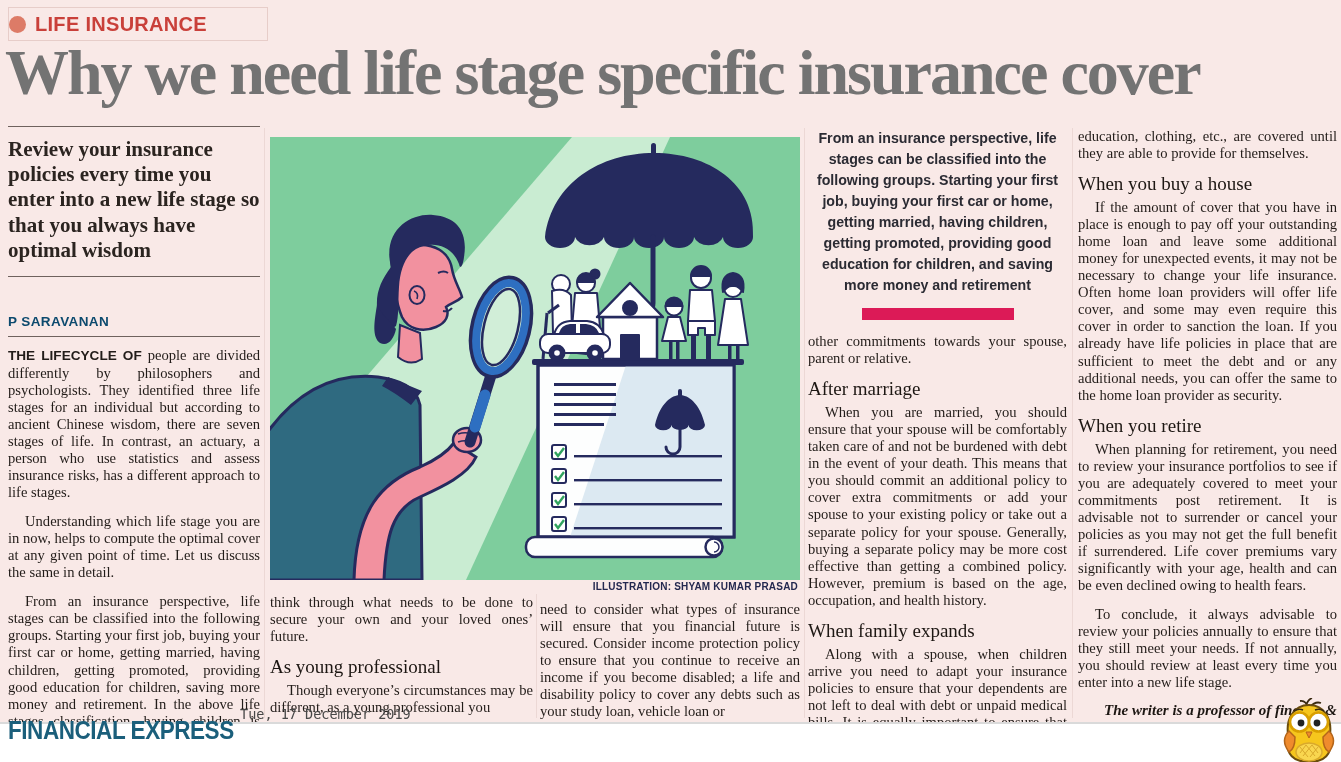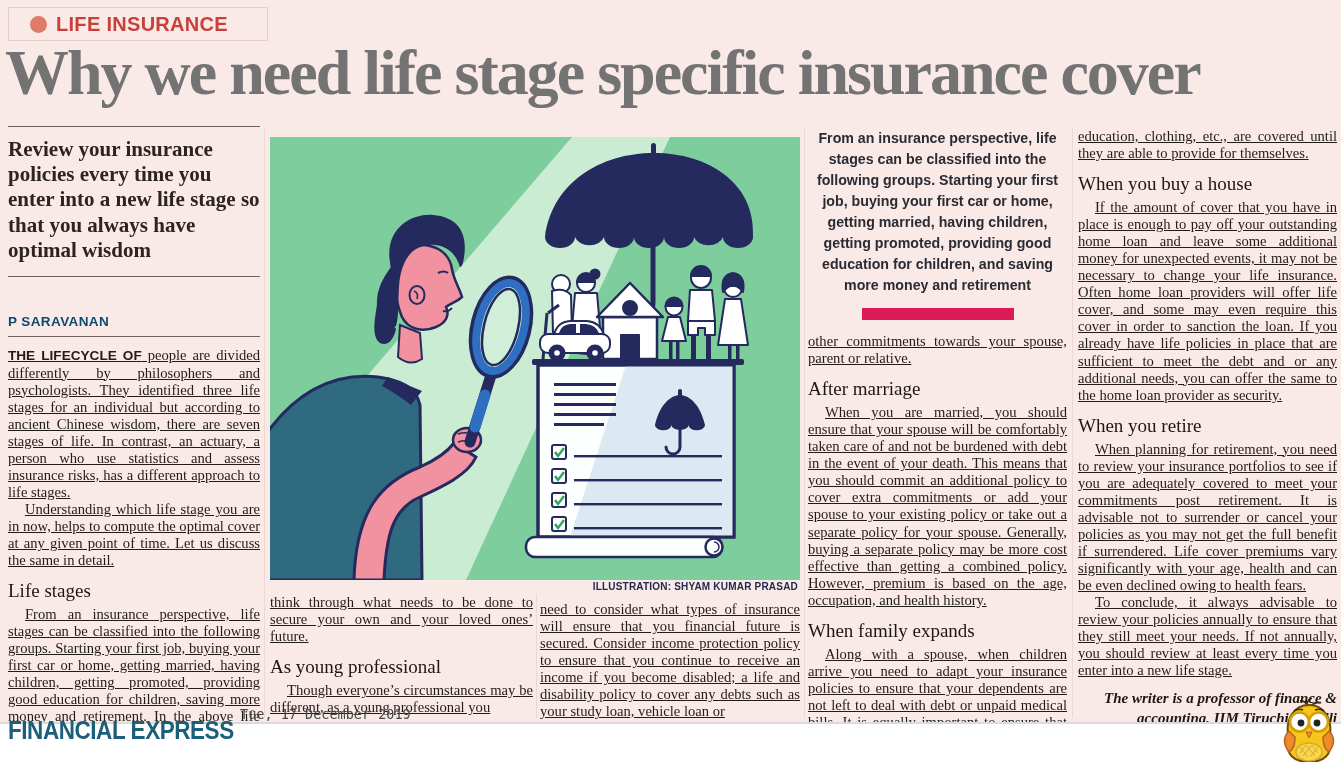--- a/index.html
+++ b/index.html
@@ -2,36 +2,36 @@
 <html><head>
 <meta charset="utf-8">
 <style>
   html,body{margin:0;padding:0;background:#8a8a8a;}
   #page{position:relative;width:1341px;height:762px;background:#f9e9e7;overflow:hidden;
         font-family:"Liberation Serif",serif;color:#221c19;}
   .abs{position:absolute;}
 
   
   .kicker{left:8px;top:7px;width:260px;height:34px;border:1px solid #e7cdc9;
-          display:flex;align-items:center;gap:9px;padding-left:21px;box-sizing:border-box;}
+          display:flex;align-items:center;gap:9px;padding-left:0;box-sizing:border-box;}
   .kicker-dot{width:17px;height:17px;border-radius:50%;background:#dd7b67;flex:0 0 auto;}
   .kicker-label{font:700 20px/1 "Liberation Sans",sans-serif;color:#c9403a;letter-spacing:.3px;}
   .headline{left:5px;top:40px;width:1333px;font:700 64px/1.02 "Liberation Serif",serif;
             letter-spacing:-2px;color:#737373;white-space:nowrap;}
 
   
   .vsep{width:1px;background:#ecd8d5;}
 
   
   .rule{border:0;border-top:1px solid #6f625e;margin:0;}
   .standfirst{font:700 21px/1.2 "Liberation Serif",serif;color:#2b2420;padding:10px 0 13px;}
   .byline{font:700 13.5px/1 "Liberation Sans",sans-serif;letter-spacing:.4px;color:#0c4a6e;padding:9px 0 8px;margin-top:29px;}
-  .body p{margin:0;font:400 14.6px/1.17 "Liberation Serif",serif;text-align:justify;text-decoration:underline;}
+  .body p{margin:0;font:400 14.6px/1.17 "Liberation Serif",serif;text-align:justify;}
   .body p.ind{text-indent:17px;}
-  .body p + p.ind{margin-top:0;}
+  .body p + p.ind{margin-top:12px;}
   .subhead{font:400 19px/1.15 "Liberation Serif",serif;color:#1d1713;margin:11px 0 4px;}
   .mt10{margin-top:10px;}
 
   .col1{left:8px;top:126px;width:252px;}
   .col2{left:270px;top:594px;width:263px;}
   .col3{left:540px;top:601px;width:260px;}
   .col4{left:808px;top:128px;width:259px;}
   .col5{left:1078px;top:128px;width:259px;}
 
   .pullquote{font:700 14.2px/1.48 "Liberation Sans",sans-serif;color:#2b2b33;text-align:center;}
@@ -74,21 +74,20 @@
 
   <div class="abs col1">
     <hr class="rule">
     <div class="standfirst">Review your insurance policies every time you enter into a new life stage so that you always have optimal wisdom</div>
     <hr class="rule">
     <div class="byline">P SARAVANAN</div>
     <hr class="rule">
     <div class="body mt10">
       <p><b style="font-family:'Liberation Sans',sans-serif;font-size:13.6px">THE LIFECYCLE OF</b><span> people are divided differently by philosophers and psychologists. They identified three life stages for an individual but according to ancient Chinese wisdom, there are seven stages of life. In contrast, an actuary, a person who use statistics and assess insurance risks, has a different approach to life stages.</span></p>
       <p class="ind">Understanding which life stage you are in now, helps to compute the optimal cover at any given point of time. Let us discuss the same in detail.</p>
-      <h3 class="subhead">Life stages</h3>
       <p class="ind">From an insurance perspective, life stages can be classified into the following groups. Starting your first job, buying your first car or home, getting married, having children, getting promoted, providing good education for children, saving more money and retirement. In the above life stages classification, having children is one of the few events which change your attitude of responsibility. It makes you</p>
     </div>
   </div>
 
   <div class="abs illu">
     <svg viewBox="0 0 530 443" width="530" height="443">
       <rect width="530" height="443" fill="#7ecd9d"></rect>
       <polygon points="302,0 400,0 196,443 0,443 0,352" fill="#c9ecd2"></polygon>
 
       <g>

